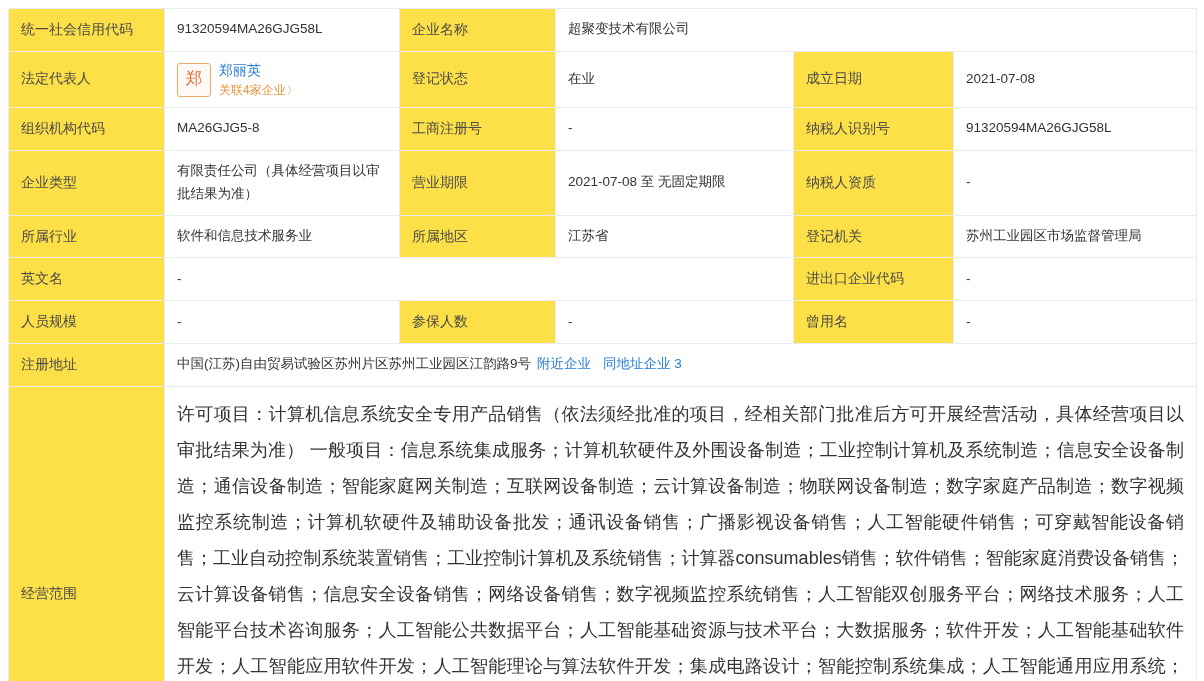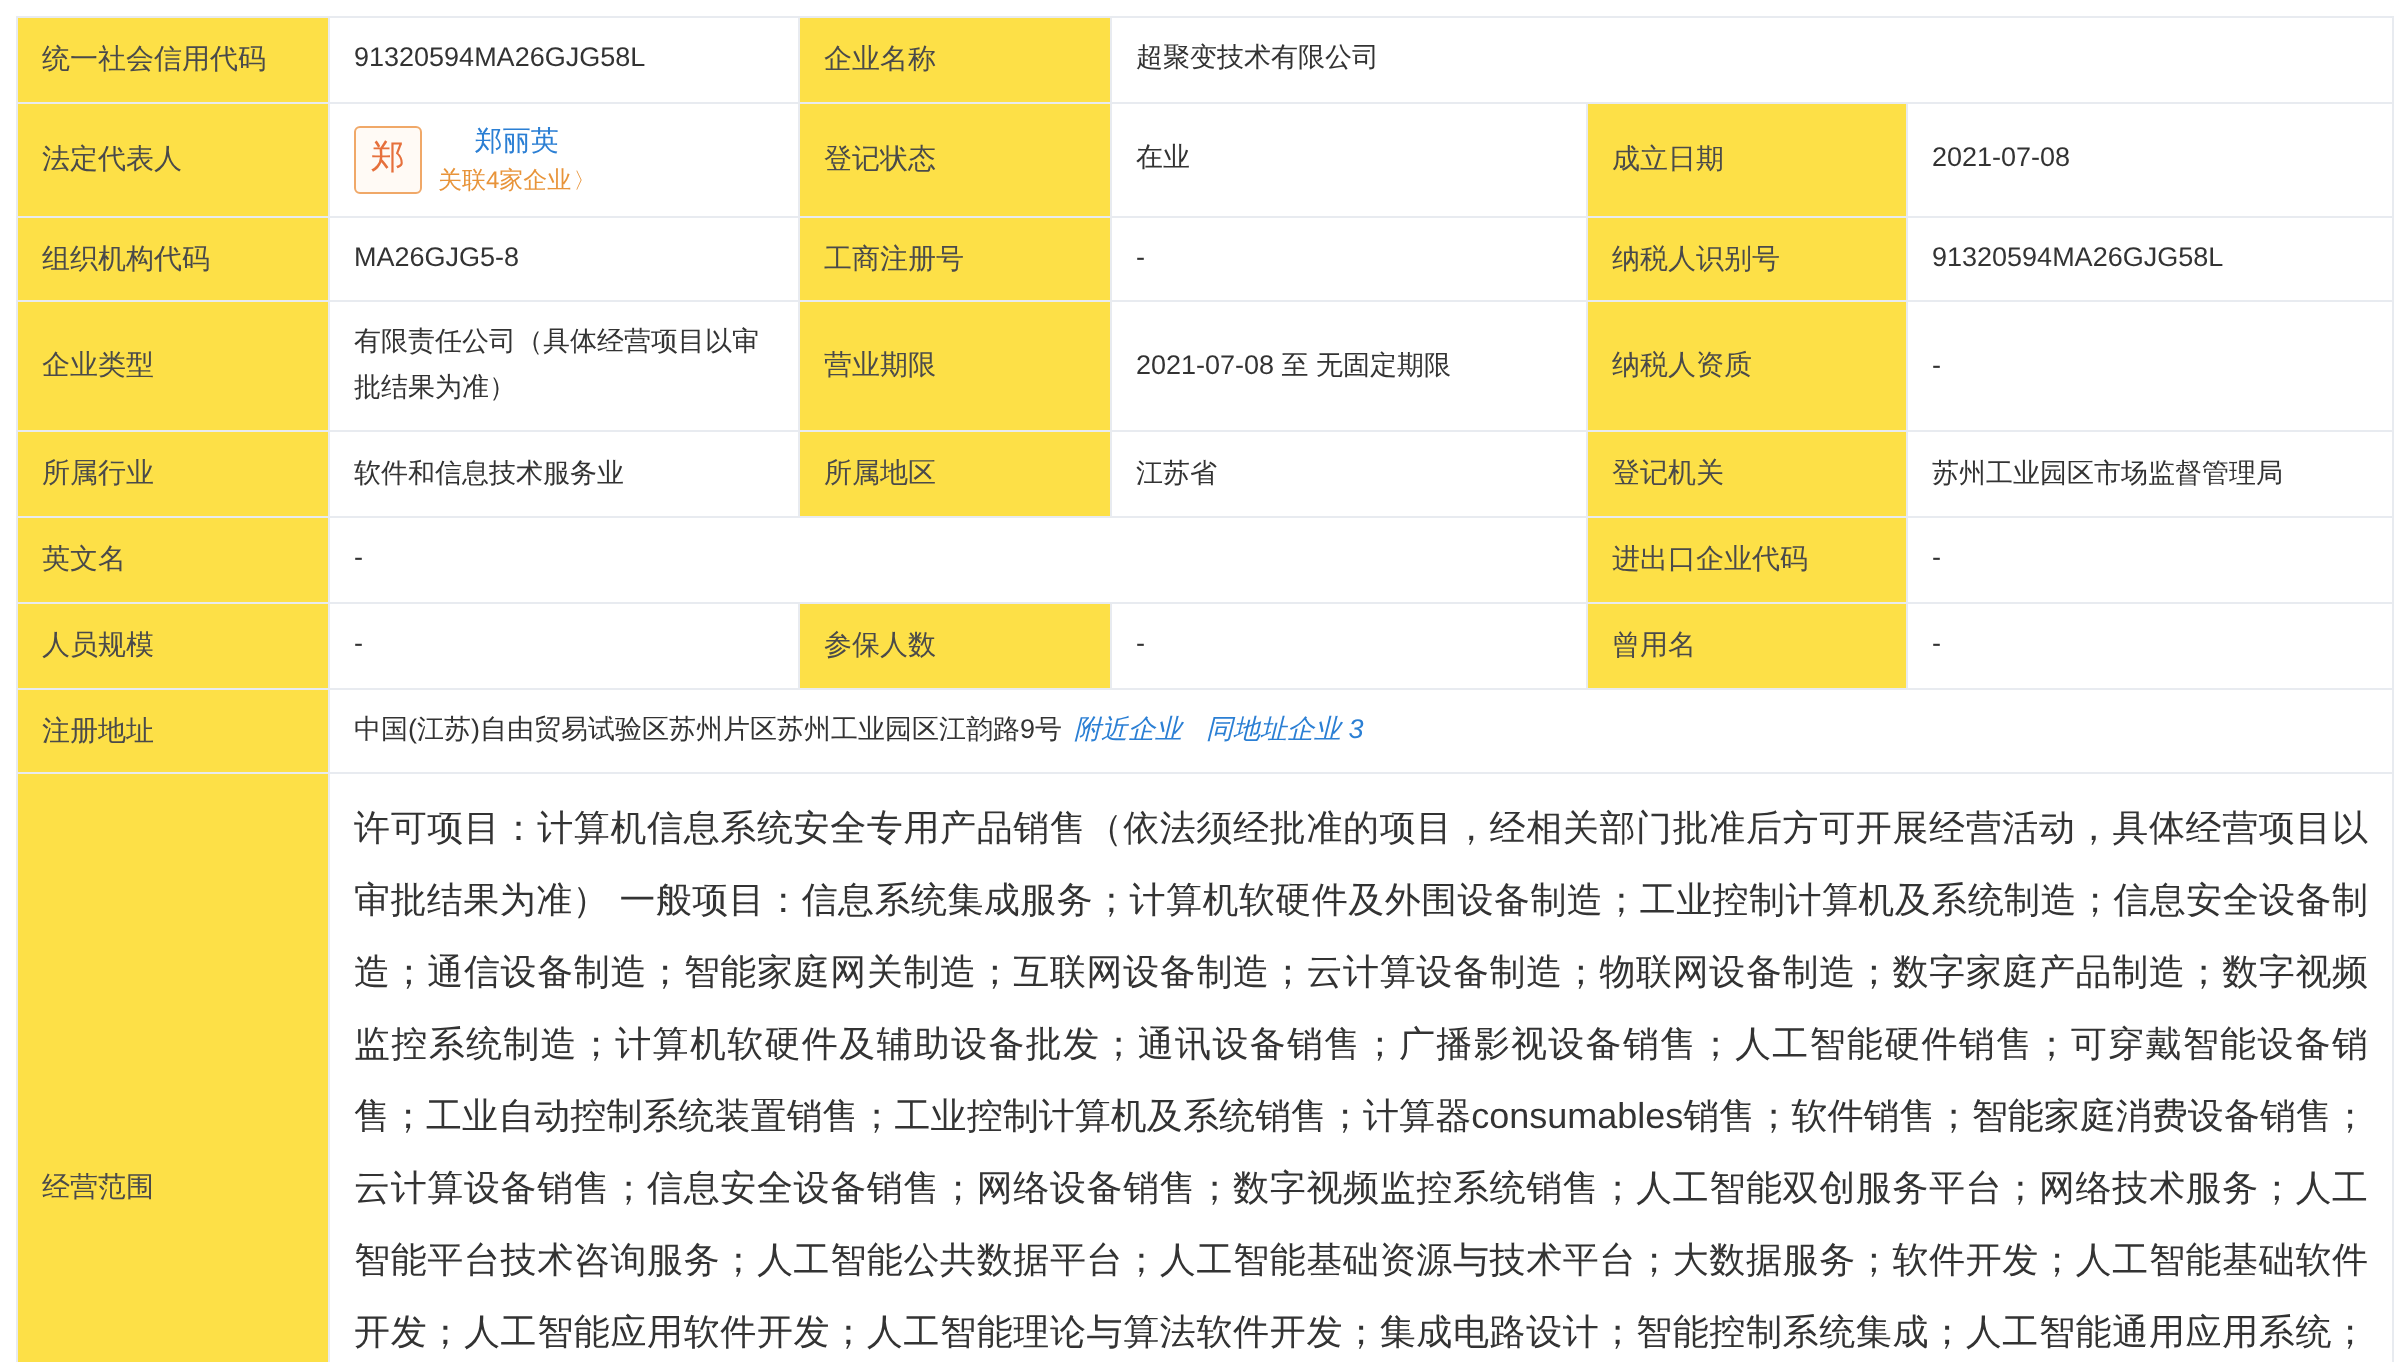--- a/index.html
+++ b/index.html
@@ -63,32 +63,31 @@
     align-items: center;
     justify-content: center;
     flex: 0 0 auto;
     margin-top: 2px;
   }
   .rep-text { display: flex; flex-direction: column; line-height: 1.35; }
   .rep-name {
     color: #2b7fd4;
     font-size: 14px;
     cursor: pointer;
-    text-align: center;
   }
   .rep-link {
     color: #e8943a;
     font-size: 12px;
     cursor: pointer;
     margin-top: 2px;
   }
   .rep-link .arrow { font-size: 11px; margin-left: 1px; }
 
   .link { color: #2b7fd4; cursor: pointer; }
-  .addr-links { margin-left: 6px; font-style: italic; }
+  .addr-links { margin-left: 6px; }
   .addr-links .sp { display: inline-block; width: 12px; }
   .cnt { color: #2b7fd4; }
 
   .scope {
     font-size: 18px;
     line-height: 2.0;
     color: #333333;
     text-align: justify;
   }
 </style>

